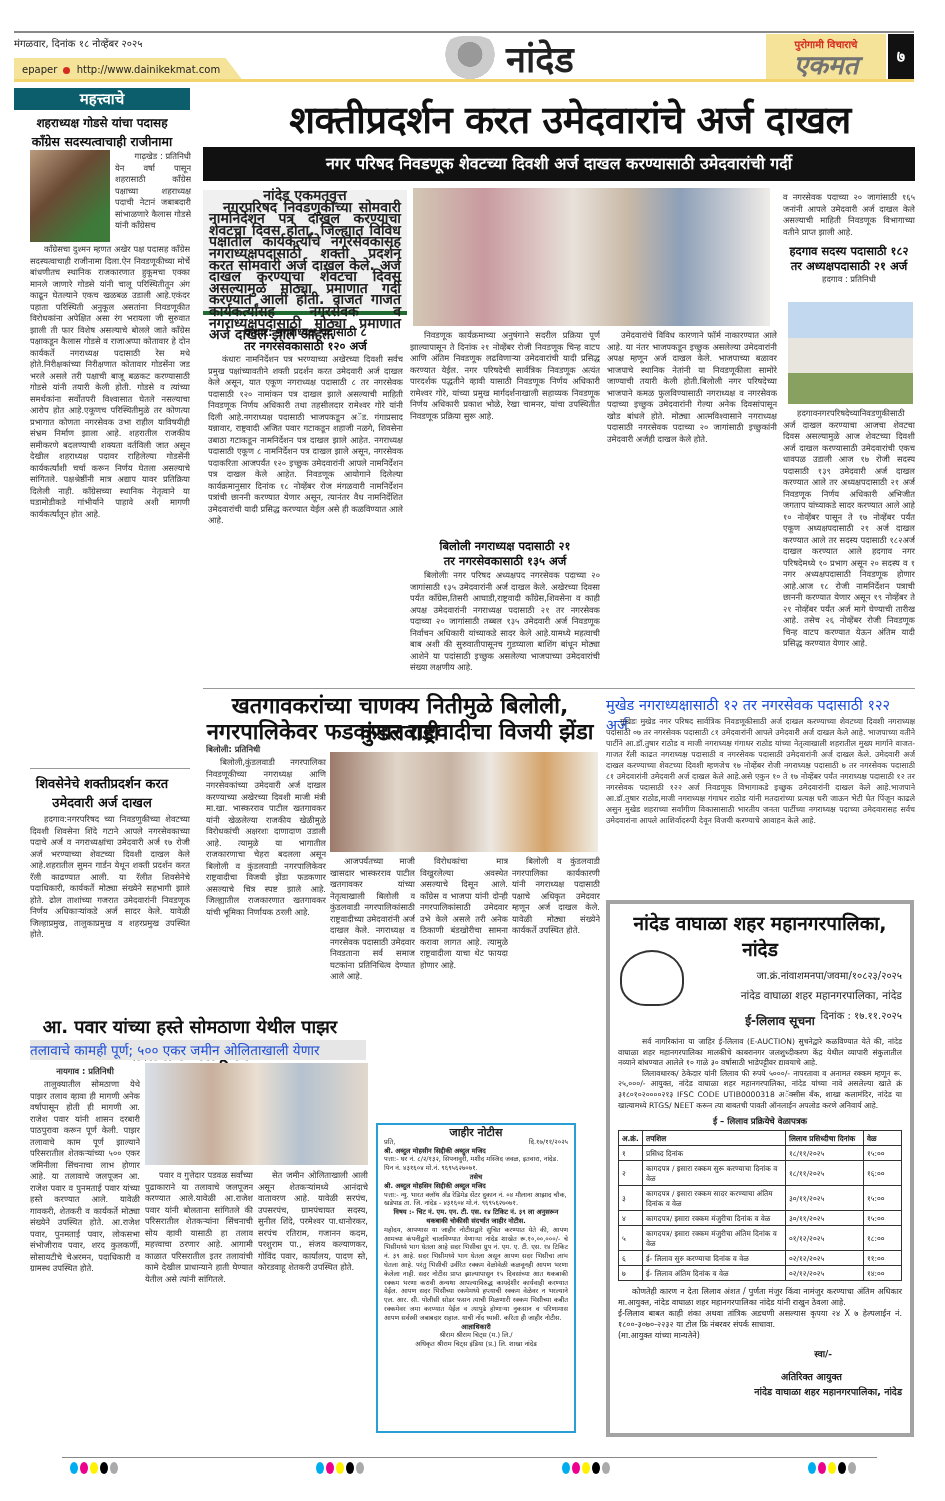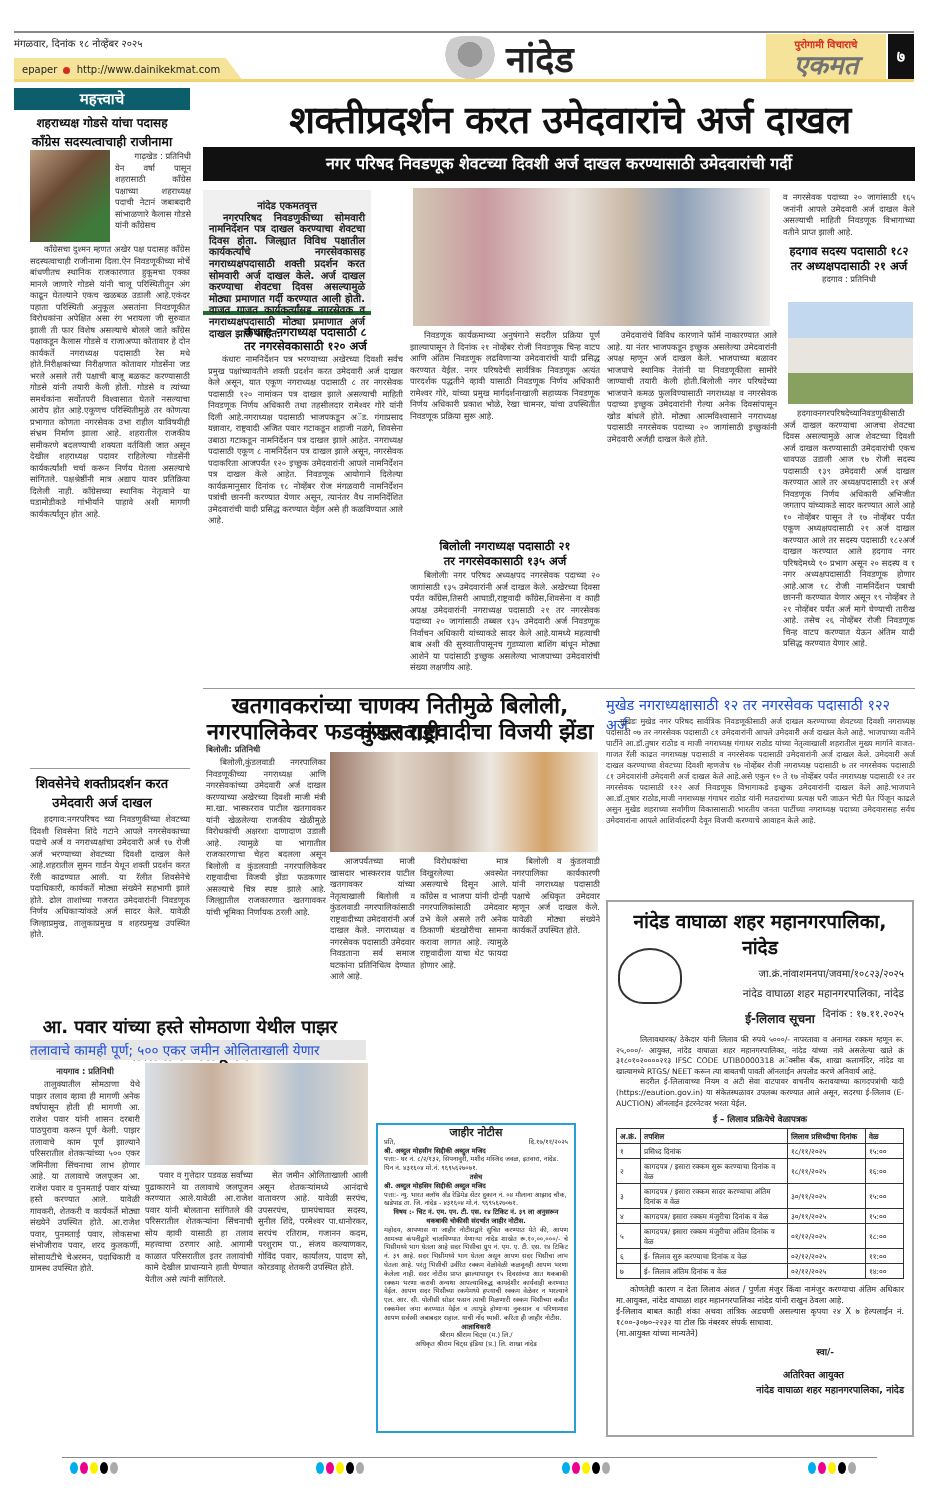--- a/index.html
+++ b/index.html
@@ -20,33 +20,33 @@
   .yellow-bar { left: 14px; top: 79px; width: 900px; height: 3px; background: #f3d36b; }
 
   .sidebar-head { left: 14px; top: 88px; width: 176px; height: 22px; background: #0d5e6d; color: #fff; text-align: center; font-weight: bold; font-size: 15px; line-height: 22px; }
   .side-title { left: 14px; width: 176px; text-align: center; font-weight: bold; font-size: 12px; color: #111; }
   .photo { background: linear-gradient(135deg, #b99b7e, #6b4a34 40%, #3e7a3a 80%); }
   .col-text { font-size: 8.3px; line-height: 11.5px; text-align: justify; color: #333; overflow: hidden; }
   .col-text p { text-indent: 14px; }
 
   .main-headline { left: 225px; top: 92px; width: 690px; font-size: 38px; font-weight: bold; text-align: center; color: #111; letter-spacing: -0.5px; }
   .black-strap { left: 203px; top: 147px; width: 712px; height: 34px; background: #111; color: #fff; font-size: 16px; font-weight: bold; text-align: center; line-height: 34px; }
-  .green-box { left: 203px; top: 190px; width: 168px; height: 125px; background: #f0f0f0; border-bottom: 4px solid #1f6b30; padding: 10px 6px; font-size: 10px; line-height: 11.6px; text-align: justify; font-weight: bold; color: #222; }
+  .green-box { left: 203px; top: 190px; width: 204px; height: 125px; background: #f0f0f0; border-bottom: 4px solid #1f6b30; padding: 0 6px; font-size: 14px; line-height: 11.6px; text-align: justify; font-weight: bold; color: #222; }
   .green-box .byline { text-align: center; }
   .main-photo { left: 413px; top: 188px; width: 357px; height: 138px; background: linear-gradient(90deg, #d3c7b4 0%, #c99aa0 20%, #e8e1da 45%, #c9b9a7 60%, #8ea0b8 75%, #f0ece8 100%); }
   .sub-head { font-weight: bold; font-size: 11.5px; color: #111; text-align: center; }
   .section-rule { height: 1px; background: #999; }
 
   .h2-big { font-size: 22px; font-weight: bold; text-align: center; color: #111; line-height: 27px; }
   .h2-mid { font-size: 16px; font-weight: normal; text-align: left; color: #1d4ed8; }
   .group-photo { background: linear-gradient(90deg, #9c7a6a, #e0d5c8 25%, #c8b3a2 45%, #ece7e0 60%, #d4a36a 80%, #f0ece4); }
   .pond-photo { background: linear-gradient(90deg, #d9e0e8, #c8b09c 30%, #eadfd2 50%, #b5c2d0 70%, #e2d8cc); }
   .building-photo { background: linear-gradient(180deg, #c2d8ee 0 35%, #e8e4de 35% 70%, #88a060 70%); }
 
-  .notice { left: 606px; top: 900px; width: 308px; height: 537px; border: 2px solid #a3a3a3; padding: 6px 8px; }
+  .notice { left: 606px; top: 900px; width: 308px; height: 537px; border: 4px solid #a3a3a3; padding: 6px 8px; }
   .notice-title { font-size: 19px; font-weight: bold; text-align: center; color: #111; }
   .notice-ref { font-size: 10px; text-align: right; margin-top: 6px; }
   .notice-org { font-size: 10.5px; text-align: right; margin-top: 6px; }
   .notice-seal { position: absolute; left: 10px; top: 46px; width: 64px; height: 56px; border: 2px solid #333; border-radius: 50% 50% 40% 40%; }
   .notice-date { font-size: 10px; text-align: right; margin-top: 6px; }
   .notice-sub { font-size: 12px; font-weight: bold; text-align: center; margin-left: 40px; margin-top: -10px; }
   .notice-body { font-size: 7.6px; line-height: 10.6px; text-align: justify; margin-top: 8px; }
   .notice-body p { text-indent: 24px; }
   .sched-title { font-size: 8.5px; font-weight: bold; text-align: center; margin-top: 4px; }
   table.sched { width: 100%; border-collapse: collapse; margin-top: 4px; font-size: 7.3px; }
@@ -201,22 +201,22 @@
 </div>
 
 <div class="abs notice">
   <div class="notice-title">नांदेड वाघाळा शहर महानगरपालिका, नांदेड</div>
   <div class="notice-ref">जा.क्रं.नांवाशमनपा/जवमा/१०८२३/२०२५</div>
   <div class="notice-org">नांदेड वाघाळा शहर महानगरपालिका, नांदेड</div>
   <div class="notice-seal"></div>
   <div class="notice-date">दिनांक : १७.११.२०२५</div>
   <div class="notice-sub">ई-लिलाव सूचना</div>
   <div class="notice-body">
+    <p>सर्व नागरिकांना या जाहिर ई-लिलाव (E-AUCTION) सुचनेद्वारे कळविण्यात येते की, नांदेड वाघाळा शहर महानगरपालिका मालकीचे काबरानगर जलशुध्दीकरण केंद्र येथील व्यापारी संकुलातील नव्याने बांधण्यात आलेले १० गाळे ३० वर्षासाठी भाडेपट्टीवर द्यावयाचे आहे.</p>
     <p>लिलावधारक/ ठेकेदार यांनी लिलाव फी रुपये ५०००/- नापरतावा व अनामत रक्कम म्हणून रू. २५,०००/- आयुक्त, नांदेड वाघाळा शहर महानगरपालिका, नांदेड यांच्या नावे असलेल्या खाते क्रं ३१८०१०२००००२१३ IFSC CODE UTIB0000318 अॅक्सीस बँक, शाखा कलामंदिर, नांदेड या खात्यामध्ये RTGS/ NEET करून त्या बाबतची पावती ऑनलाईन अपलोड करणे अनिवार्य आहे.</p>
-    <p>सदरील ई-लिलावाच्या नियम व अटी सेवा वाटपावर वाचनीय करावयाच्या कागदपत्रांची यादी (https://eaution.gov.in) या संकेतस्थळावर उपलब्ध करण्यात आले असून, सदरचा ई-लिलाव (E-AUCTION) ऑनलाईन इंटरनेटवर भरता येईल.</p>
   </div>
   <div class="sched-title">ई – लिलाव प्रक्रियेचे वेळापत्रक</div>
   <table class="sched">
     <thead>
         <tr id="sched-head">
           <th style="width: 24px;">अ.क्रं.</th>
           <th>तपशिल</th>
           <th style="width: 78px;">लिलाव प्रसिध्दीचा दिनांक</th>
           <th style="width: 38px;">वेळ</th>
         </tr>

